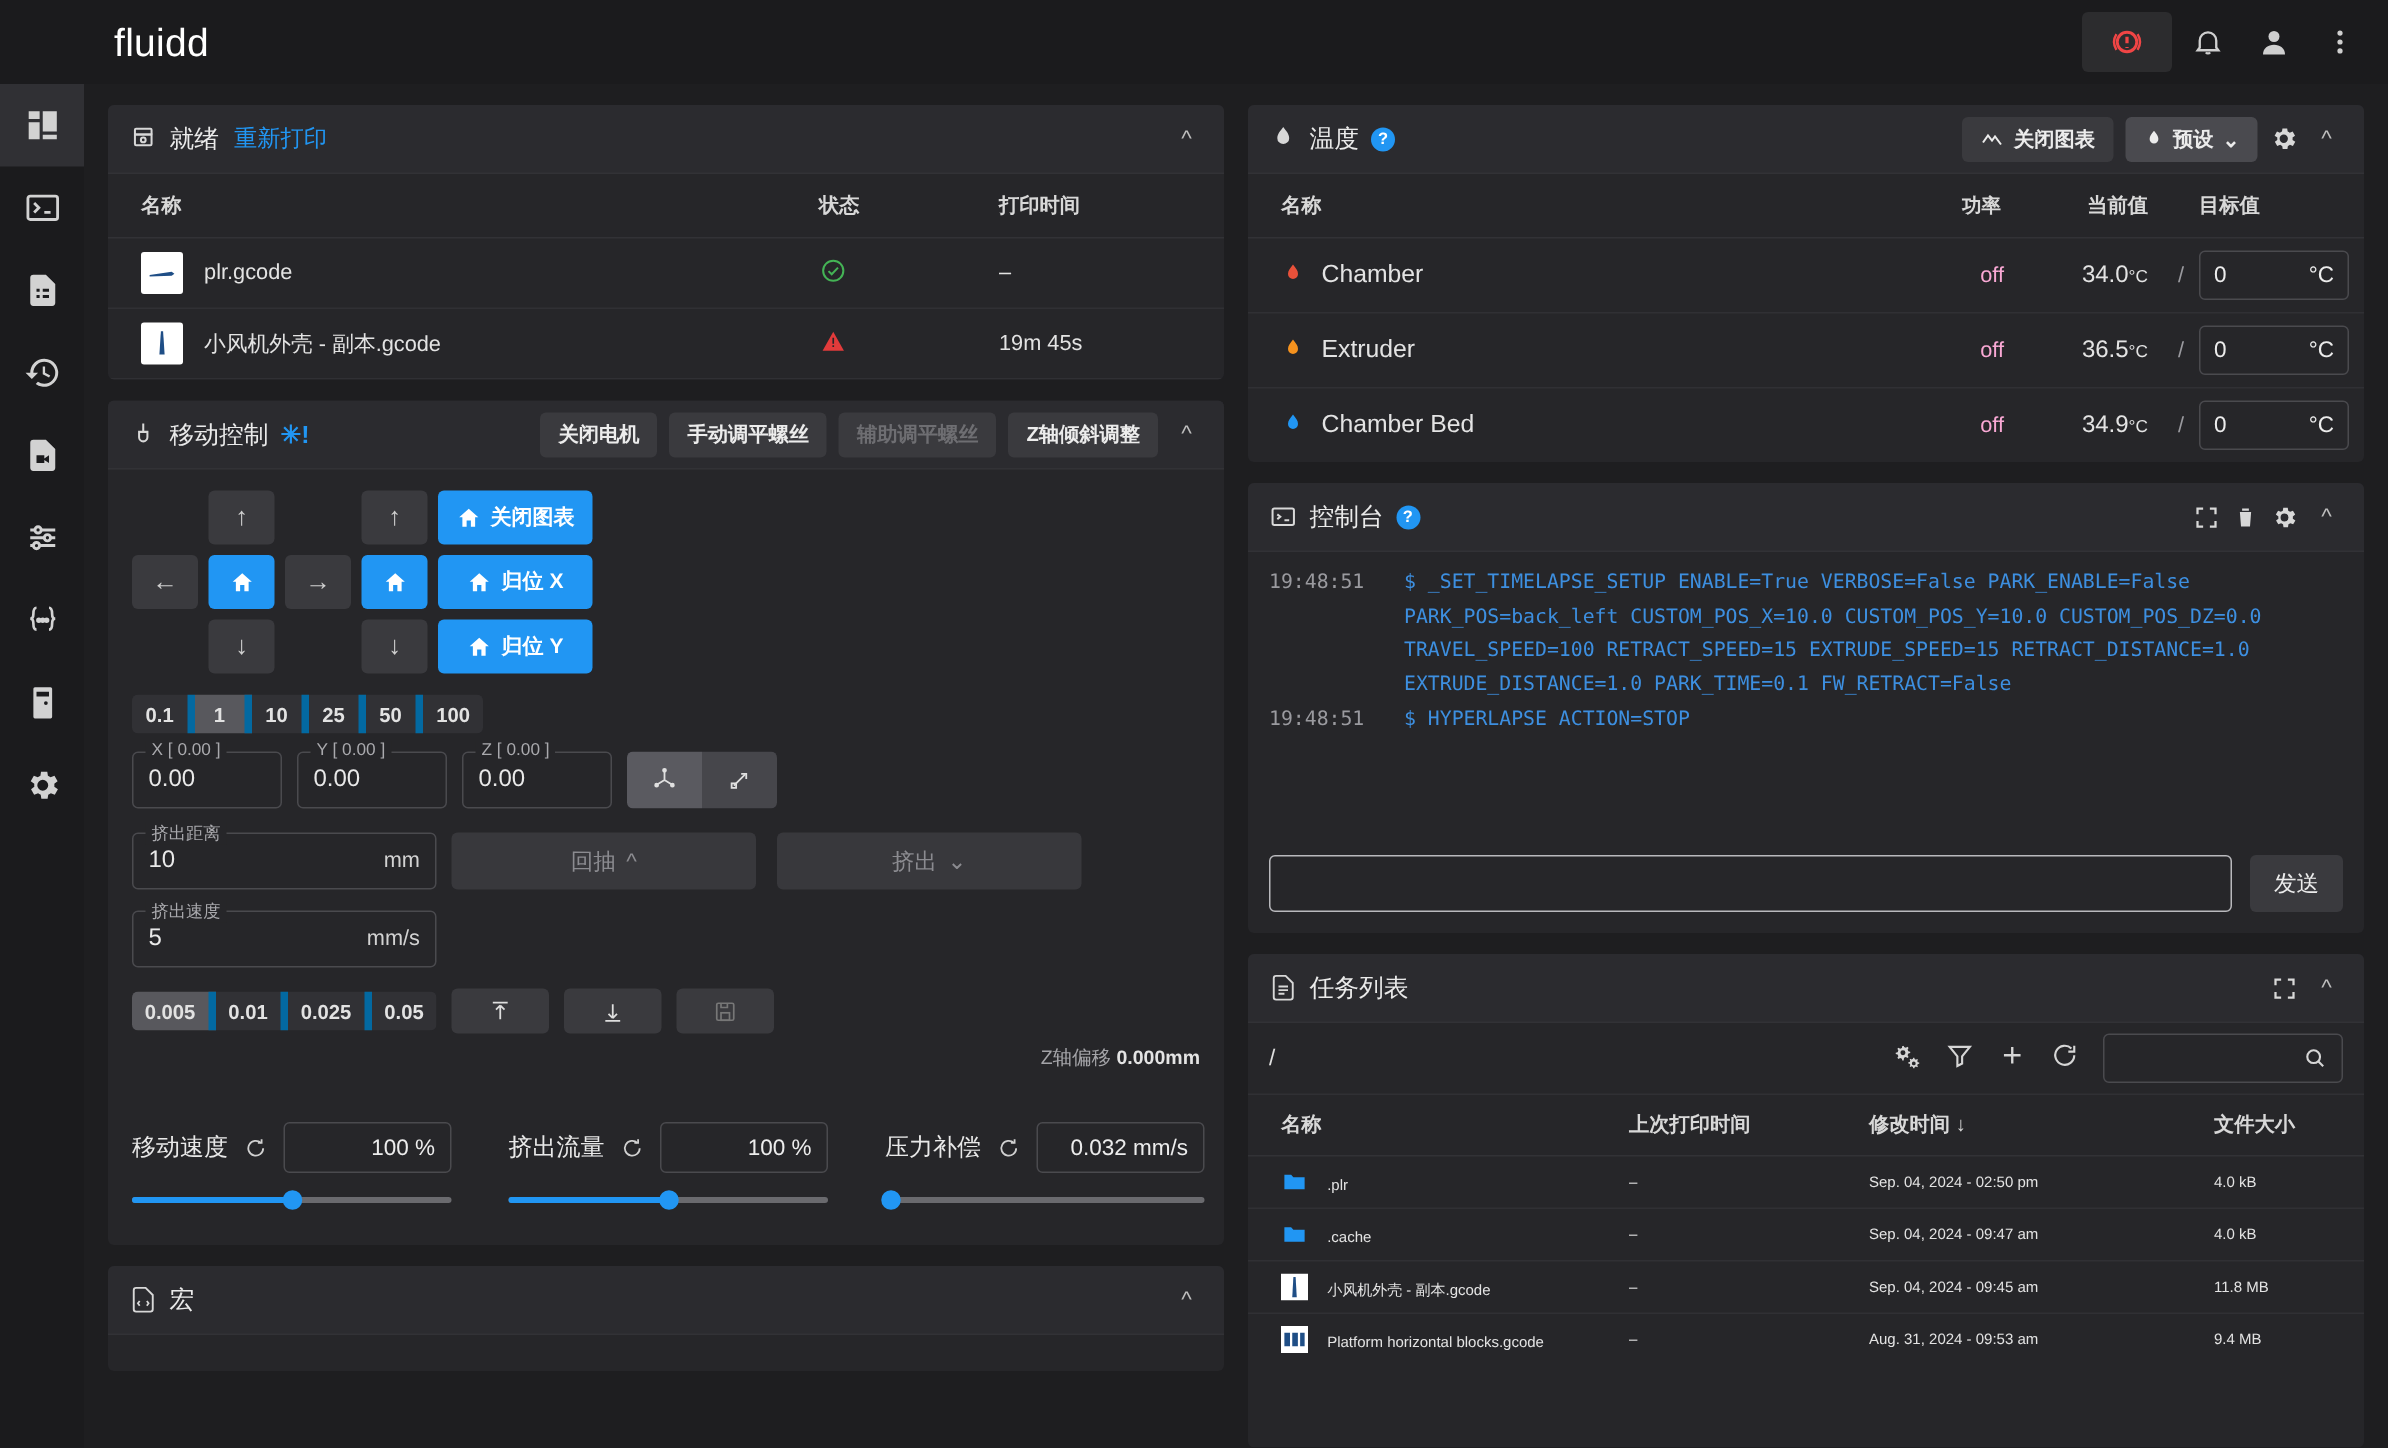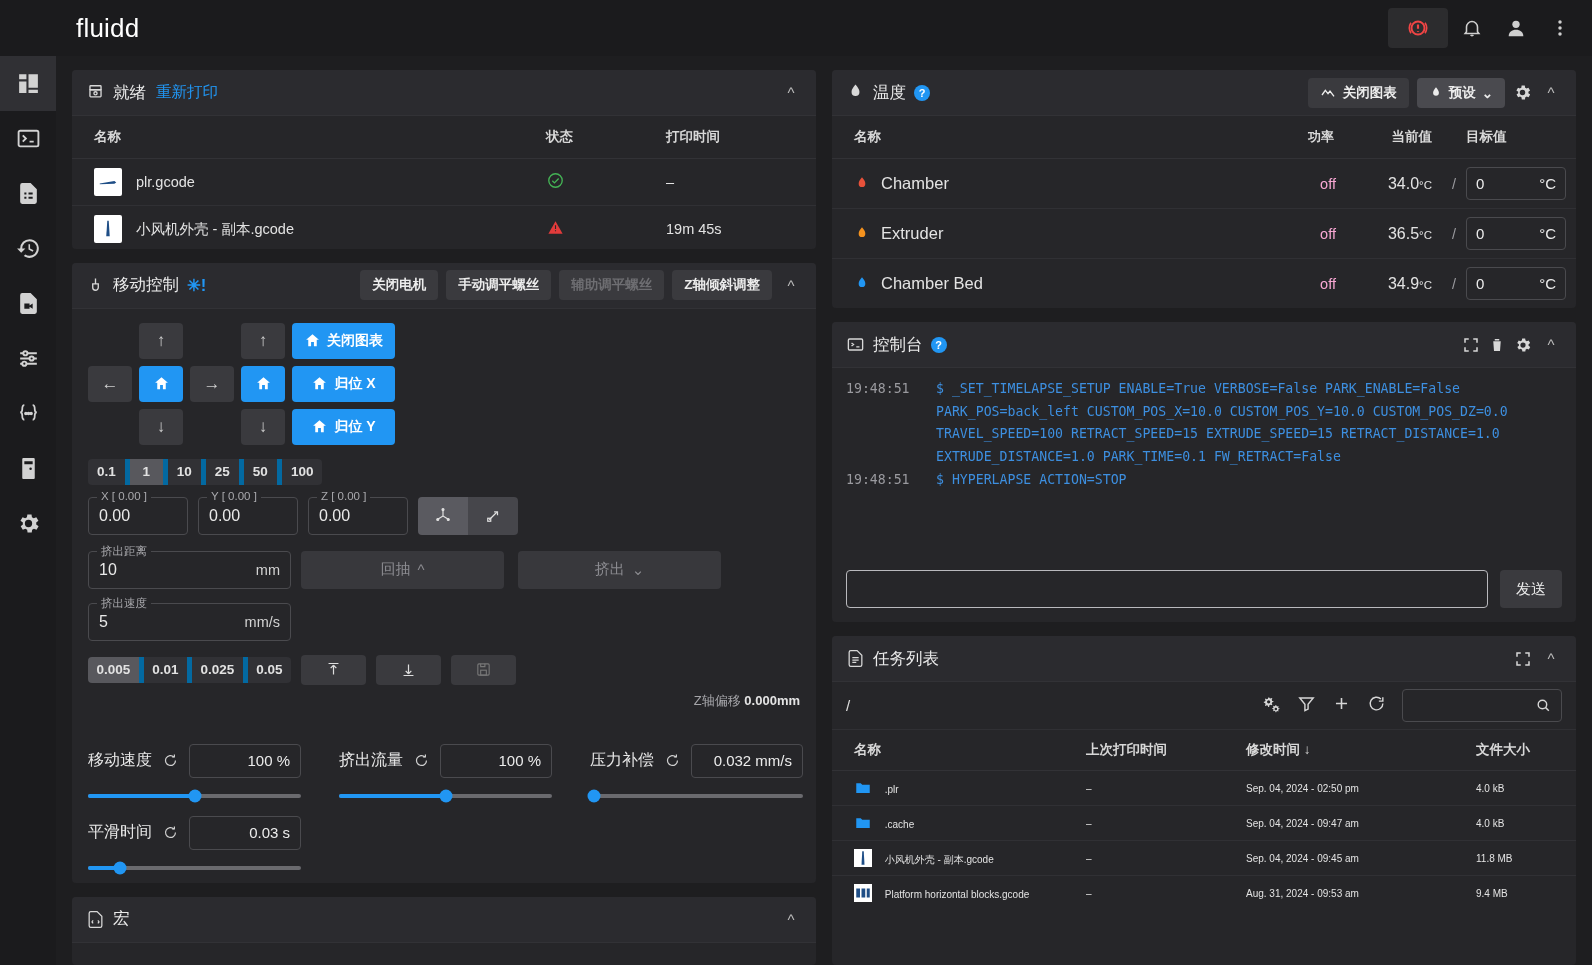--- a/index.html
+++ b/index.html
@@ -155,21 +155,21 @@
   .minibtn {
     width: 65px; height: 30px; border-radius: 4px; background: #3a3a3e;
     display: flex; align-items: center; justify-content: center; color: #dedede;
   }
   .minibtn svg { width: 17px; height: 17px; }
   .minibtn.dim { color: #777; }
   .zoff { text-align: right; font-size: 13px; color: #a4a4a8; margin-top: 7px; }
   .zoff b { color: #e4e4e4; }
 
   
-  .sliders { display: grid; grid-template-columns: 1fr 1fr 1fr; gap: 10px 38px;
+  .sliders { display: grid; grid-template-columns: 1fr 1fr 1fr 1fr; gap: 10px 38px;
              padding: 18px 16px 20px 16px; }
   .srow-lbl { display: flex; align-items: center; gap: 10px; }
   .srow-lbl .nm { font-size: 16px; color: #e8e8e8; flex: 0 0 auto; }
   .reset { margin-left: auto; color: #d0d0d0; display:flex; }
   .reset svg { width: 17px; height: 17px; }
   .numbox {
     width: 160px; height: 34px; border: 1px solid #4a4a4e; border-radius: 4px;
     display: flex; align-items: center; justify-content: flex-end;
     padding-right: 10px; font-size: 15px; color: #ececec;
   }

